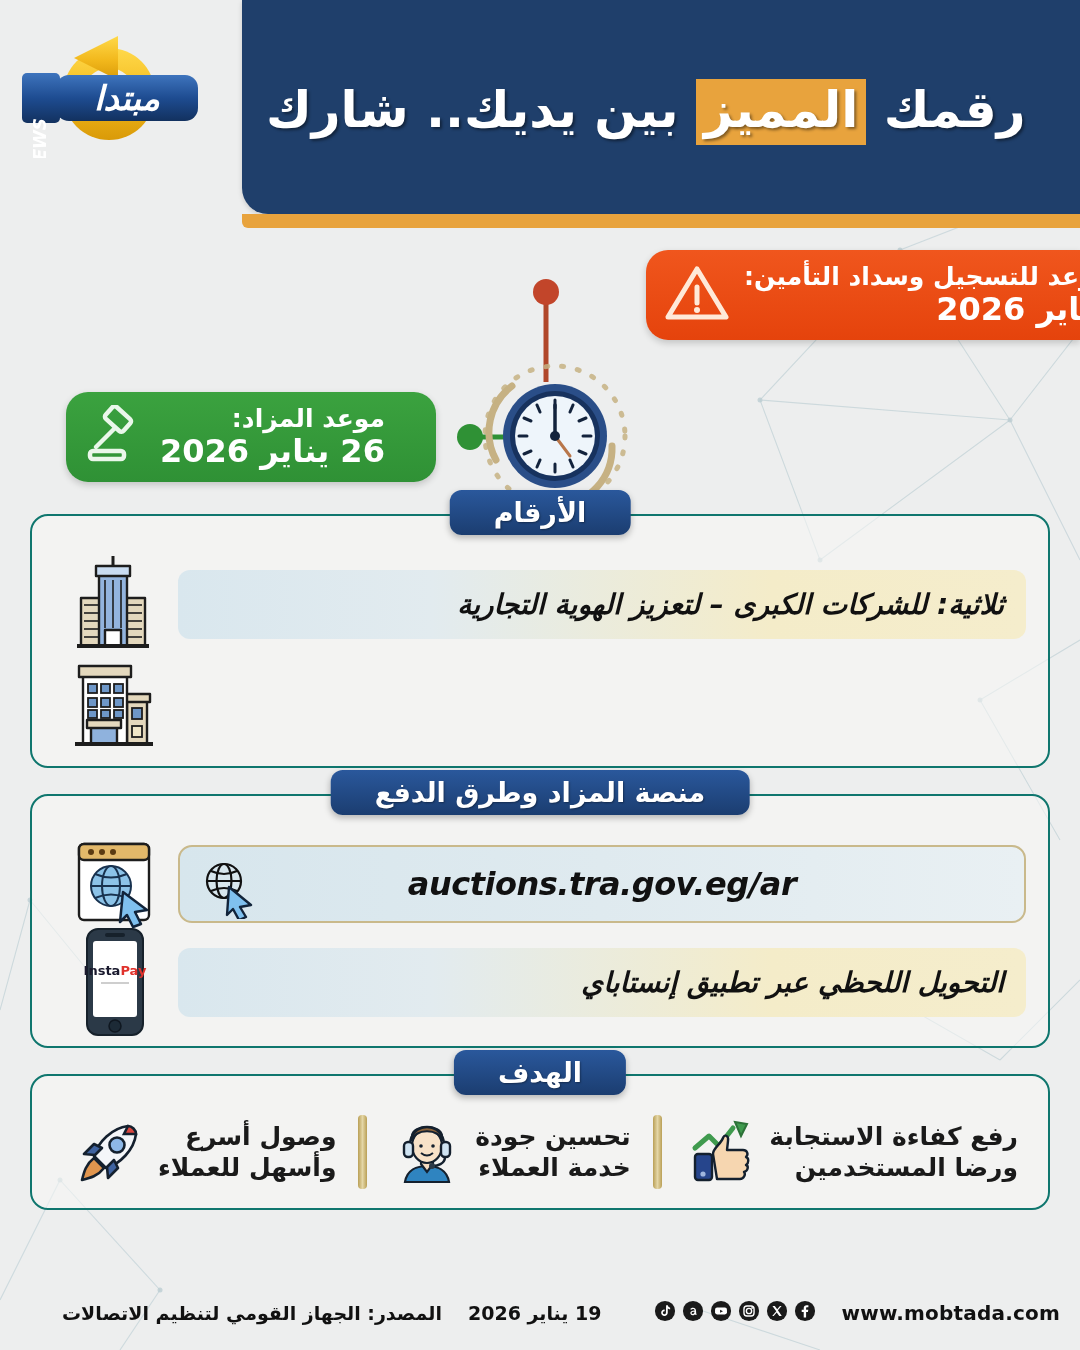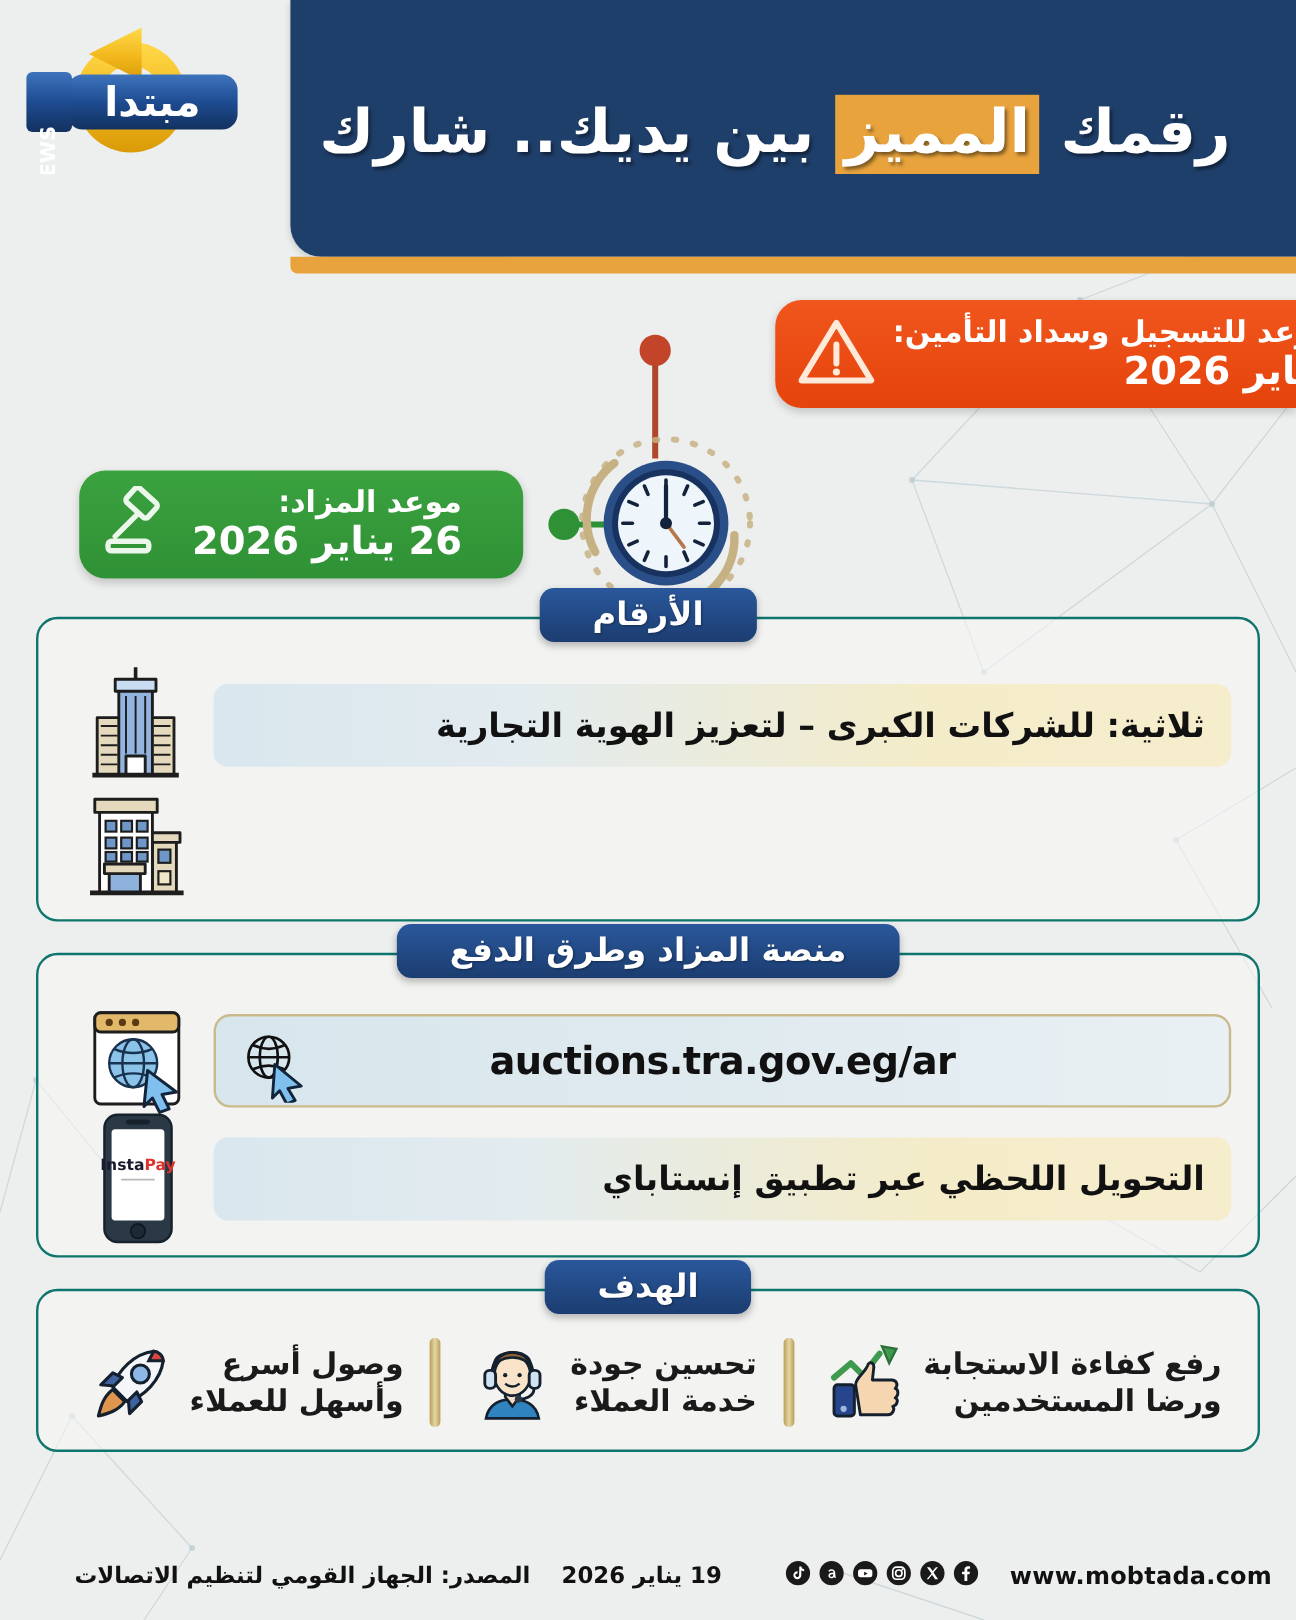--- a/index.html
+++ b/index.html
@@ -28,23 +28,24 @@
 
   
   .header-wrap {
     position: relative;
     z-index: 2;
     height: 232px;
   }
   .logo {
     position: absolute;
     left: 14px;
-    top: 5px;
+    top: 18px;
     width: 212px;
     height: 140px;
+    font-style: italic;
   }
   .title-banner {
     position: absolute;
     right: 0;
     top: 0;
     width: 838px;
     height: 214px;
     background: #1f3f6b;
     border-radius: 0 0 0 26px;
     box-shadow: 0 2px 5px rgba(0,0,0,.15);
@@ -170,20 +171,21 @@
     flex: 1;
     border-radius: 12px;
     padding: 18px 22px;
     font-size: 28px;
     font-weight: 700;
     color: #111;
     direction: rtl;
     text-align: right;
     white-space: nowrap;
     background: linear-gradient(90deg,#d9e7ee 0%,#e2ebef 30%, #f4ecc9 70%, #f5edcc 100%);
+    font-style: italic;
   }
   .pill.urlbar {
     background: linear-gradient(90deg,#d7e6ed 0%, #dfeaef 50%, #e9f0f3 100%);
     border: 2px solid #c9b98b;
     border-radius: 14px;
     text-align: center;
     direction: ltr;
     font-size: 32px;
     letter-spacing: -.5px;
     position: relative;

